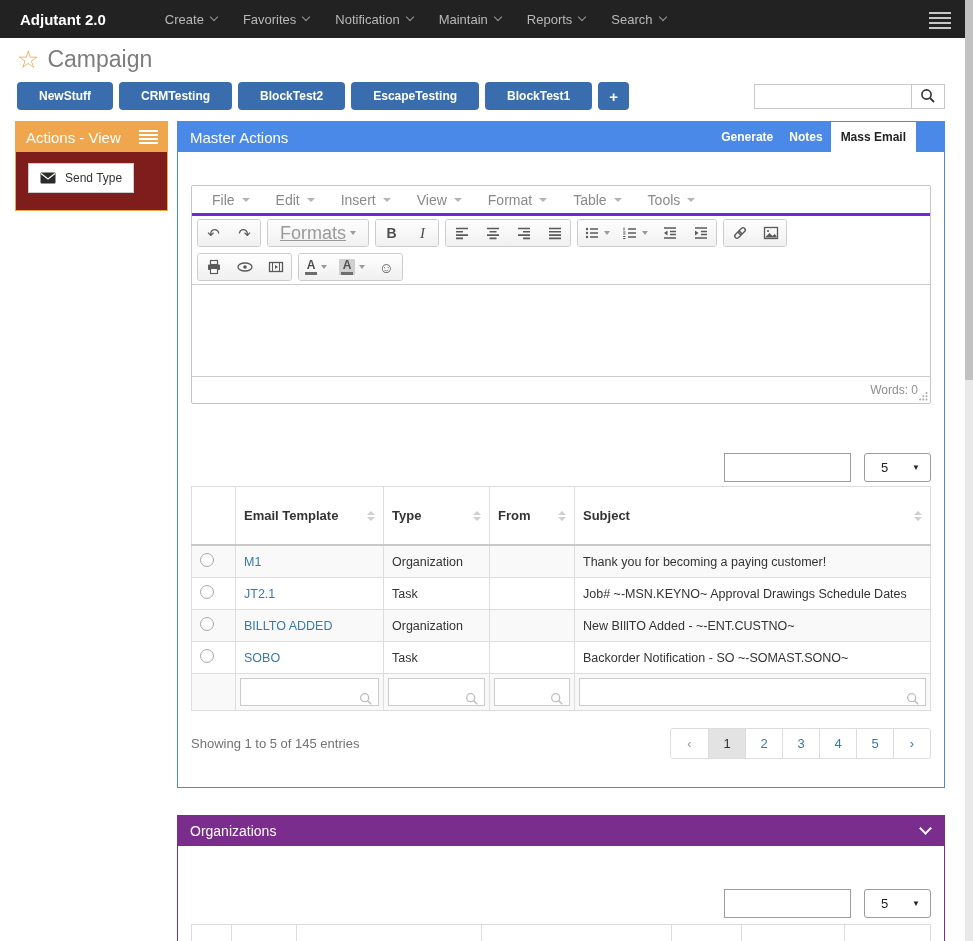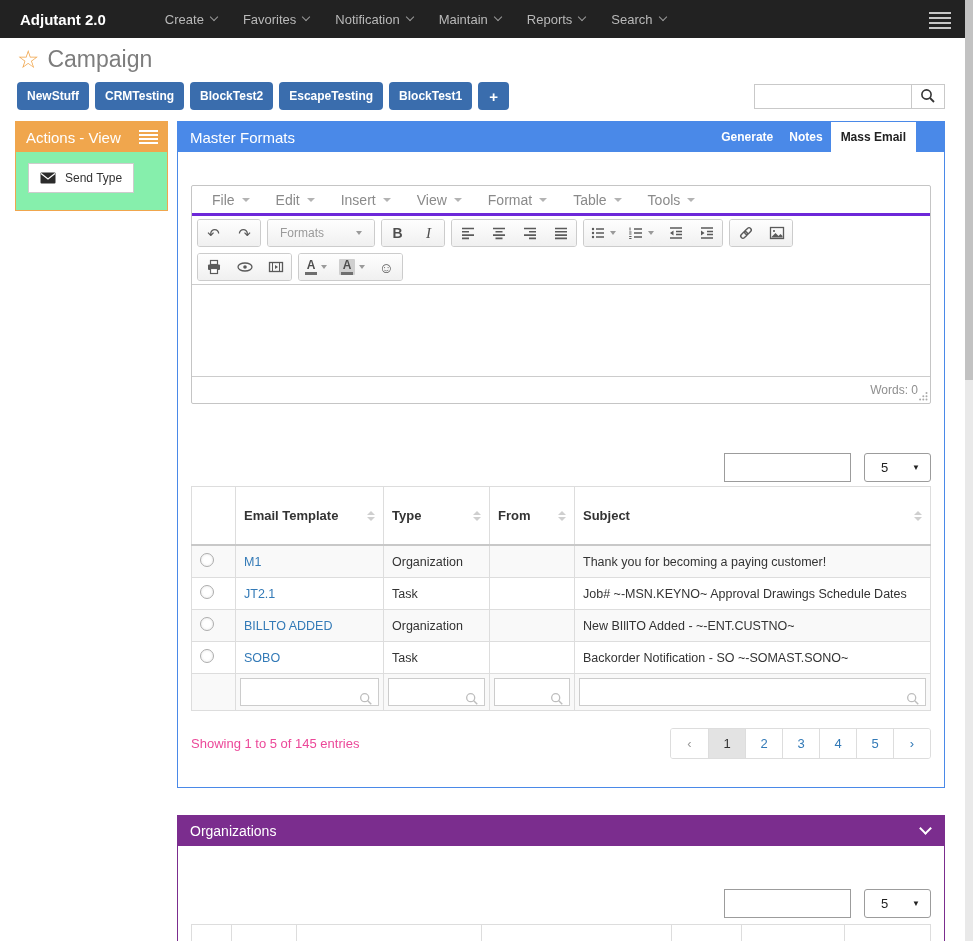--- a/index.html
+++ b/index.html
@@ -14,31 +14,31 @@
   .chev { width: 6px; height: 6px; border-right: 1.5px solid #9a9a9a; border-bottom: 1.5px solid #9a9a9a; transform: rotate(45deg); margin-top: -4px; }
   .nav-burger { position: absolute; right: 22px; top: 12px; display: flex; flex-direction: column; gap: 3px; cursor: pointer; }
   .nav-burger span { display: block; width: 22px; height: 2px; background: #c6c6c6; }
 
   
   .page-head { display: flex; align-items: center; gap: 8px; padding: 8px 0 0 17px; }
   .star { color: #f0a64d; font-size: 25px; line-height: 1; }
   .page-title { color: #7d7d7d; font-size: 23px; }
   .tabs-row { display: flex; align-items: center; justify-content: space-between; padding: 9px 28px 0 17px; }
   .tab-btns { display: flex; gap: 6px; }
-  .tab-btn { background: #3a6dad; color: #fff; font-size: 12px; font-weight: bold; padding: 7px 10px; border: none; border-radius: 4px; cursor: pointer; }
+  .tab-btn { background: #3a6dad; color: #fff; font-size: 12px; font-weight: bold; padding: 7px 22px; border: none; border-radius: 4px; cursor: pointer; }
   .tab-add { font-size: 15px; padding: 5px 11px; }
   .top-search { display: flex; align-items: stretch; }
   .top-search input { width: 158px; height: 25px; border: 1px solid #c9c9c9; padding: 0 6px; font-size: 13px; outline: none; }
   .search-btn { width: 34px; height: 25px; border: 1px solid #c9c9c9; margin-left: -1px; background: #fff; display: flex; align-items: center; justify-content: center; cursor: pointer; }
 
   
   .main-row { display: flex; align-items: flex-start; gap: 9px; padding: 11px 28px 0 15px; }
 
   
-  .actions-panel { width: 153px; border: 1px solid #f0a64d; background: #86efac; }
+  .actions-panel { width: 153px; border: 1px solid #f0a64d; background: #7f1d1d; }
   .actions-header { background: #f0a64d; height: 30px; color: #fff; font-size: 15px; display: flex; align-items: center; justify-content: space-between; padding: 0 9px 0 10px; }
   .burger3 { display: flex; flex-direction: column; gap: 2px; cursor: pointer; }
   .burger3 span { width: 19px; height: 2px; background: #fff; display: block; }
   .actions-body { padding: 11px 10px 17px 12px; }
   .send-email-btn { display: flex; align-items: center; gap: 9px; background: #fff; border: 1px solid #ccc; padding: 7px 11px; font-size: 12px; color: #333; cursor: pointer; font-family: inherit; }
 
   
   .master-panel { flex: 1; border: 1px solid #4a89e8; background: #fff; }
   .master-header { background: #4a89e8; height: 30px; display: flex; align-items: center; padding-left: 12px; color: #fff; font-size: 15px; }
   .header-right { margin-left: auto; display: flex; align-items: center; height: 100%; }
@@ -48,21 +48,21 @@
 
   
   .editor { border: 1px solid #c5c5c5; border-radius: 2px; background: #fff; }
   .mce-menubar { display: flex; align-items: center; height: 30px; border-bottom: 3px solid #6d28d9; padding-left: 7px; }
   .mce-menu-item { color: #8a8a8a; font-size: 14px; padding: 0 13px; display: flex; align-items: center; gap: 7px; cursor: pointer; }
   .mcaret { width: 0; height: 0; border-left: 4px solid transparent; border-right: 4px solid transparent; border-top: 4px solid #b3b3b3; }
   .mce-toolbar { display: flex; align-items: center; gap: 6px; padding: 3px 5px; }
   .mce-group { display: flex; border: 1px solid #ccc; border-radius: 3px; overflow: hidden; }
   .mce-btn { min-width: 31px; height: 26px; display: flex; align-items: center; justify-content: center; background: linear-gradient(#fefefe,#f0f0f0); border: none; color: #5a5a5a; cursor: pointer; font-family: inherit; padding: 0 6px; }
   .mce-btn .glyph { font-size: 15px; line-height: 1; }
-  .formats-btn { font-size: 12px; color: #9a9a9a; gap: 28px; padding: 0 12px; }
+  .formats-btn { font-size: 18px; color: #9a9a9a; gap: 0; padding: 0 12px; text-decoration: underline; }
   .b-label { font-weight: bold; font-size: 14px; color: #4e4e4e; }
   .i-label { font-style: italic; font-family: "Liberation Serif", serif; font-size: 15px; color: #4e4e4e; }
   .scaret { width: 0; height: 0; border-left: 3.5px solid transparent; border-right: 3.5px solid transparent; border-top: 4px solid #9a9a9a; margin-left: 4px; }
   .fc-wrap { display: flex; flex-direction: column; align-items: center; }
   .fc-a { font-weight: bold; font-size: 12px; color: #4e4e4e; line-height: 1; }
   .fc-bar { width: 12px; height: 3px; background: #6e6e6e; margin-top: 1px; }
   .bc-box { background: #cfcfcf; padding: 0 2px; border-radius: 1px; }
   .mce-content { border-top: 1px solid #ccc; height: 92px; background: #fff; cursor: text; }
   .mce-statusbar { border-top: 1px solid #ccc; height: 27px; display: flex; align-items: center; justify-content: flex-end; padding-right: 12px; color: #8f8f8f; font-size: 12px; position: relative; }
   .grip { position: absolute; right: 2px; bottom: 2px; cursor: nwse-resize; }
@@ -84,21 +84,21 @@
   .tri-down { width: 0; height: 0; border-left: 4px solid transparent; border-right: 4px solid transparent; border-top: 4px solid #cfcfcf; }
   .radio { width: 14px; height: 14px; border-radius: 50%; border: 1px solid #adadad; background: radial-gradient(#ffffff 40%, #e9e9e9); cursor: pointer; display: inline-block; }
   .checkbox { width: 15px; height: 15px; border: 1px solid #9a9a9a; border-radius: 2px; background: #fff; display: inline-flex; align-items: center; justify-content: center; font-size: 11px; color: #3f3f3f; cursor: pointer; font-weight: bold; }
   .filter-cell { padding: 4px !important; }
   .filter-wrap { position: relative; }
   .filter-wrap input { width: 100%; height: 28px; border: 1px solid #ccc; padding: 0 22px 0 6px; font-size: 12px; outline: none; }
   .filter-wrap svg { position: absolute; right: 6px; top: 7px; }
 
   
   .table-footer { display: flex; justify-content: space-between; align-items: center; margin-top: 17px; }
-  .dt-info { font-size: 13px; color: #ec4899; }
+  .dt-info { font-size: 13px; color: #737373; }
   .paginate { display: flex; border: 1px solid #ddd; border-radius: 3px; overflow: hidden; }
   .page-btn { padding: 7px 13px; font-size: 13px; color: #337ab7; background: #fff; border: none; border-left: 1px solid #ddd; cursor: pointer; font-family: inherit; min-width: 37px; text-align: center; }
   .page-btn:first-child { border-left: none; }
   .page-btn.muted { color: #999; }
   .page-btn.active { background: #e3e3e3; color: #333; }
 
   
   .orgs-panel { margin: 27px 28px 0 177px; border: 1px solid #7b2d8e; background: #fff; }
   .orgs-header { background: #7b2d8e; height: 30px; display: flex; align-items: center; justify-content: space-between; padding: 0 14px 0 12px; color: #fff; font-size: 14px; }
   .chev-big { width: 9px; height: 9px; border-right: 2px solid #fff; border-bottom: 2px solid #fff; transform: rotate(45deg); margin-top: -5px; cursor: pointer; }
@@ -193,21 +193,21 @@
             <rect x="0.5" y="0.5" width="15" height="11" rx="1" fill="#2b2b2b"></rect>
             <path d="M1 1.5 L8 7 L15 1.5" fill="none" stroke="#fff" stroke-width="1.2"></path>
           </svg>
         <span>Send Type</span>
       </button>
     </div>
   </div>
 
   <div class="master-panel">
     <div class="master-header">
-      <span>Master Formats</span>
+      <span>Master Actions</span>
       <div class="header-right">
         <span class="header-link">Generate</span>
         <span class="header-link">Notes</span>
         <span class="header-tab-active">Mass Email</span>
       </div>
     </div>
 
     <div class="master-body">
 
       <div class="editor">

